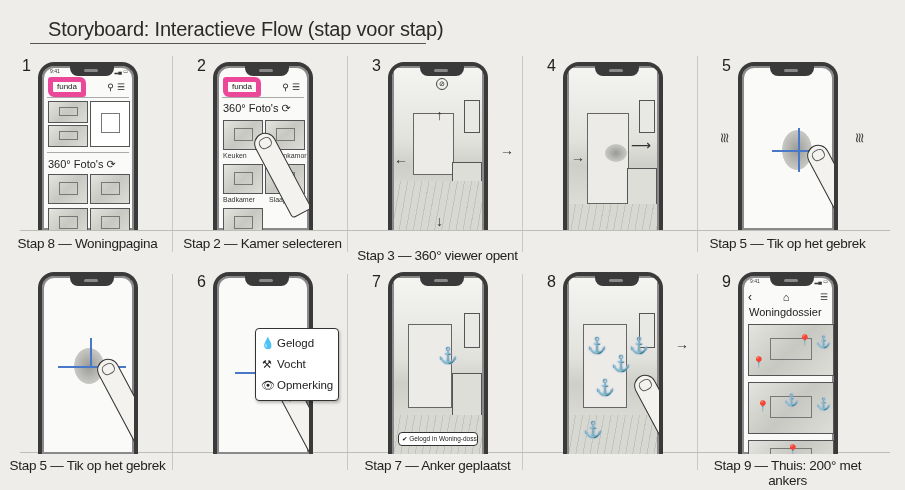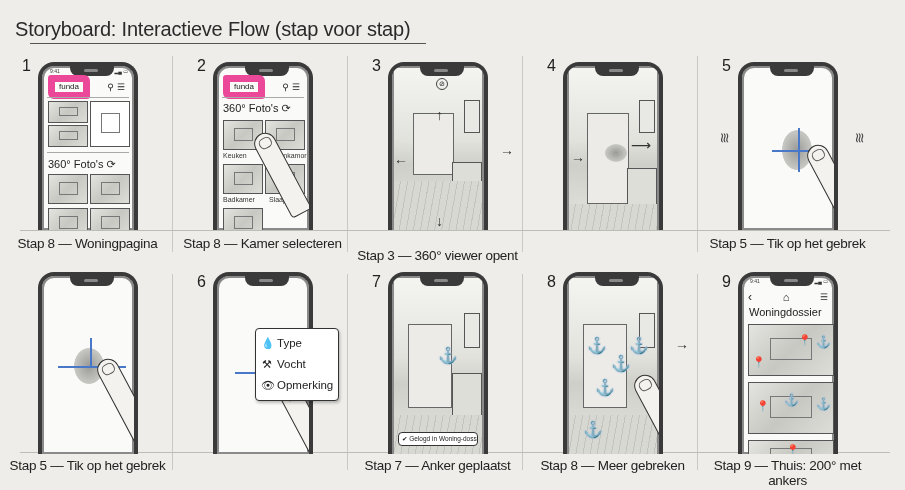--- a/index.html
+++ b/index.html
@@ -4,21 +4,21 @@
 <style>
   * { box-sizing: border-box; margin: 0; padding: 0; }
   html, body { width: 905px; height: 490px; overflow: hidden; }
   body {
     background: #eeede9;
     font-family: "Liberation Sans", sans-serif;
     color: #222;
     position: relative;
   }
   .title {
-    position: absolute; left: 15px; top: 18px;
+    position: absolute; left: 48px; top: 18px;
     font-size: 20px; color: #2a2a2a; letter-spacing: -0.2px;
   }
   .title-rule {
     position: absolute; left: 30px; top: 43px; width: 396px; height: 1px; background: #555;
   }
   .panel { position: absolute; width: 175px; height: 230px; }
   .panel .num { position: absolute; left: 22px; top: 5px; font-size: 16px; color: #222; }
   .panel .caption {
     position: absolute; left: 0; width: 175px; text-align: center;
     font-size: 13.5px; color: #222; letter-spacing: -0.3px;
@@ -38,21 +38,21 @@
     background: #3a3a3a; border-radius: 0 0 8px 8px;
   }
   .notch::after {
     content: ""; position: absolute; left: 14px; top: 3px; width: 14px; height: 3px;
     background: #888; border-radius: 2px;
   }
   .status { position: absolute; top: 2px; font-size: 5px; color: #333; }
   .status.l { left: 8px; } .status.r { right: 6px; }
   .app-bar { position: absolute; left: 6px; right: 6px; top: 14px; height: 14px;
     display: flex; align-items: center; justify-content: space-between; }
-  .logo { font-size: 8px; border: 7px solid #ec4899; border-radius: 3px 6px 3px 6px; padding: 0 4px; line-height: 10px; }
+  .logo { font-size: 8px; border: 5px solid #ec4899; border-radius: 3px 6px 3px 6px; padding: 0 4px; line-height: 10px; }
   .app-icons { font-size: 9px; letter-spacing: 3px; }
   .sep { position: absolute; left: 5px; right: 5px; height: 1px; background: #aaa; }
   .thumb { position: absolute; border: 1px solid #555; background:
       linear-gradient(135deg, #e4e4e0 0%, #c8c8c2 50%, #deded9 100%); }
   .thumb::after { content:""; position:absolute; left:25%; top:25%; right:25%; bottom:30%;
       border:1px solid #777; }
   .label-360 { position: absolute; font-size: 11px; color: #222; }
   .room-label { position: absolute; font-size: 7px; color: #333; }
   .room-scene {
     position: absolute; left: 2px; right: 2px; top: 2px; bottom: 0;
@@ -161,21 +161,21 @@
     <div class="room-label" style="left:6px;top:86px">Keuken</div>
     <div class="thumb" style="left:48px;top:54px;width:40px;height:30px"></div>
     <div class="room-label" style="left:52px;top:86px">Woonkamor</div>
     <div class="thumb" style="left:6px;top:98px;width:40px;height:30px"></div>
     <div class="room-label" style="left:6px;top:130px">Badkamer</div>
     <div class="thumb" style="left:48px;top:98px;width:40px;height:30px"></div>
     <div class="room-label" style="left:52px;top:130px">Slaapkamer</div>
     <div class="thumb" style="left:6px;top:142px;width:40px;height:30px"></div>
     <div class="finger" style="left:32px;top:68px"></div>
   </div>
-  <div class="caption" style="top:184px">Stap 8 — Kamer selecteren</div>
+  <div class="caption" style="top:184px">Stap 2 — Kamer selecteren</div>
 </div>
 
 <div class="panel" style="left:350px;top:52px">
   <div class="num">3</div>
   <div class="phone" style="top:10px;height:168px">
     <div class="room-scene">
       <div class="backwall"></div>
       <div class="cab"></div>
       <div class="counter"></div>
       <div class="floor"></div>
@@ -234,21 +234,21 @@
 <div class="panel" style="left:175px;top:268px">
   <div class="num">6</div>
   <div class="phone" style="top:4px;height:182px">
     <div class="notch"></div>
     <div class="crosshair-h" style="left:18px;top:96px;width:22px"></div>
     <div class="finger" style="left:58px;top:110px"></div>
   </div>
   <div class="popup" style="left:80px;top:60px">
     <div class="popup-item">
       <span class="ico" style="color:#3d6fb0">💧</span>
-      <span>Type</span>
+      <span>Gelogd</span>
     </div>
     <div class="popup-item">
       <span class="ico">⚒</span>
       <span>Vocht</span>
     </div>
     <div class="popup-item">
       <span class="ico">👁</span>
       <span>Opmerking</span>
     </div>
   </div>
@@ -280,21 +280,20 @@
     </div>
     <div class="notch"></div>
     <div class="anchor" style="left:20px;top:62px">⚓</div>
     <div class="anchor" style="left:62px;top:62px">⚓</div>
     <div class="anchor" style="left:44px;top:80px">⚓</div>
     <div class="anchor" style="left:28px;top:104px">⚓</div>
     <div class="anchor" style="left:16px;top:146px">⚓</div>
     <div class="finger" style="left:62px;top:100px"></div>
   </div>
   <div class="edge-arrow" style="left:150px;top:68px">→</div>
-  <div class="caption" style="top:190px">Stap 8 — Meer gebreken</div>
 </div>
 
 <div class="panel" style="left:700px;top:268px">
   <div class="num">9</div>
   <div class="phone" style="top:4px;height:182px">
     <div class="notch"></div>
     <div class="status l">9:41</div>
     <div class="status r">▂▄ ▭</div>
     <div class="app-bar">
       <span style="font-size:12px">‹</span>

